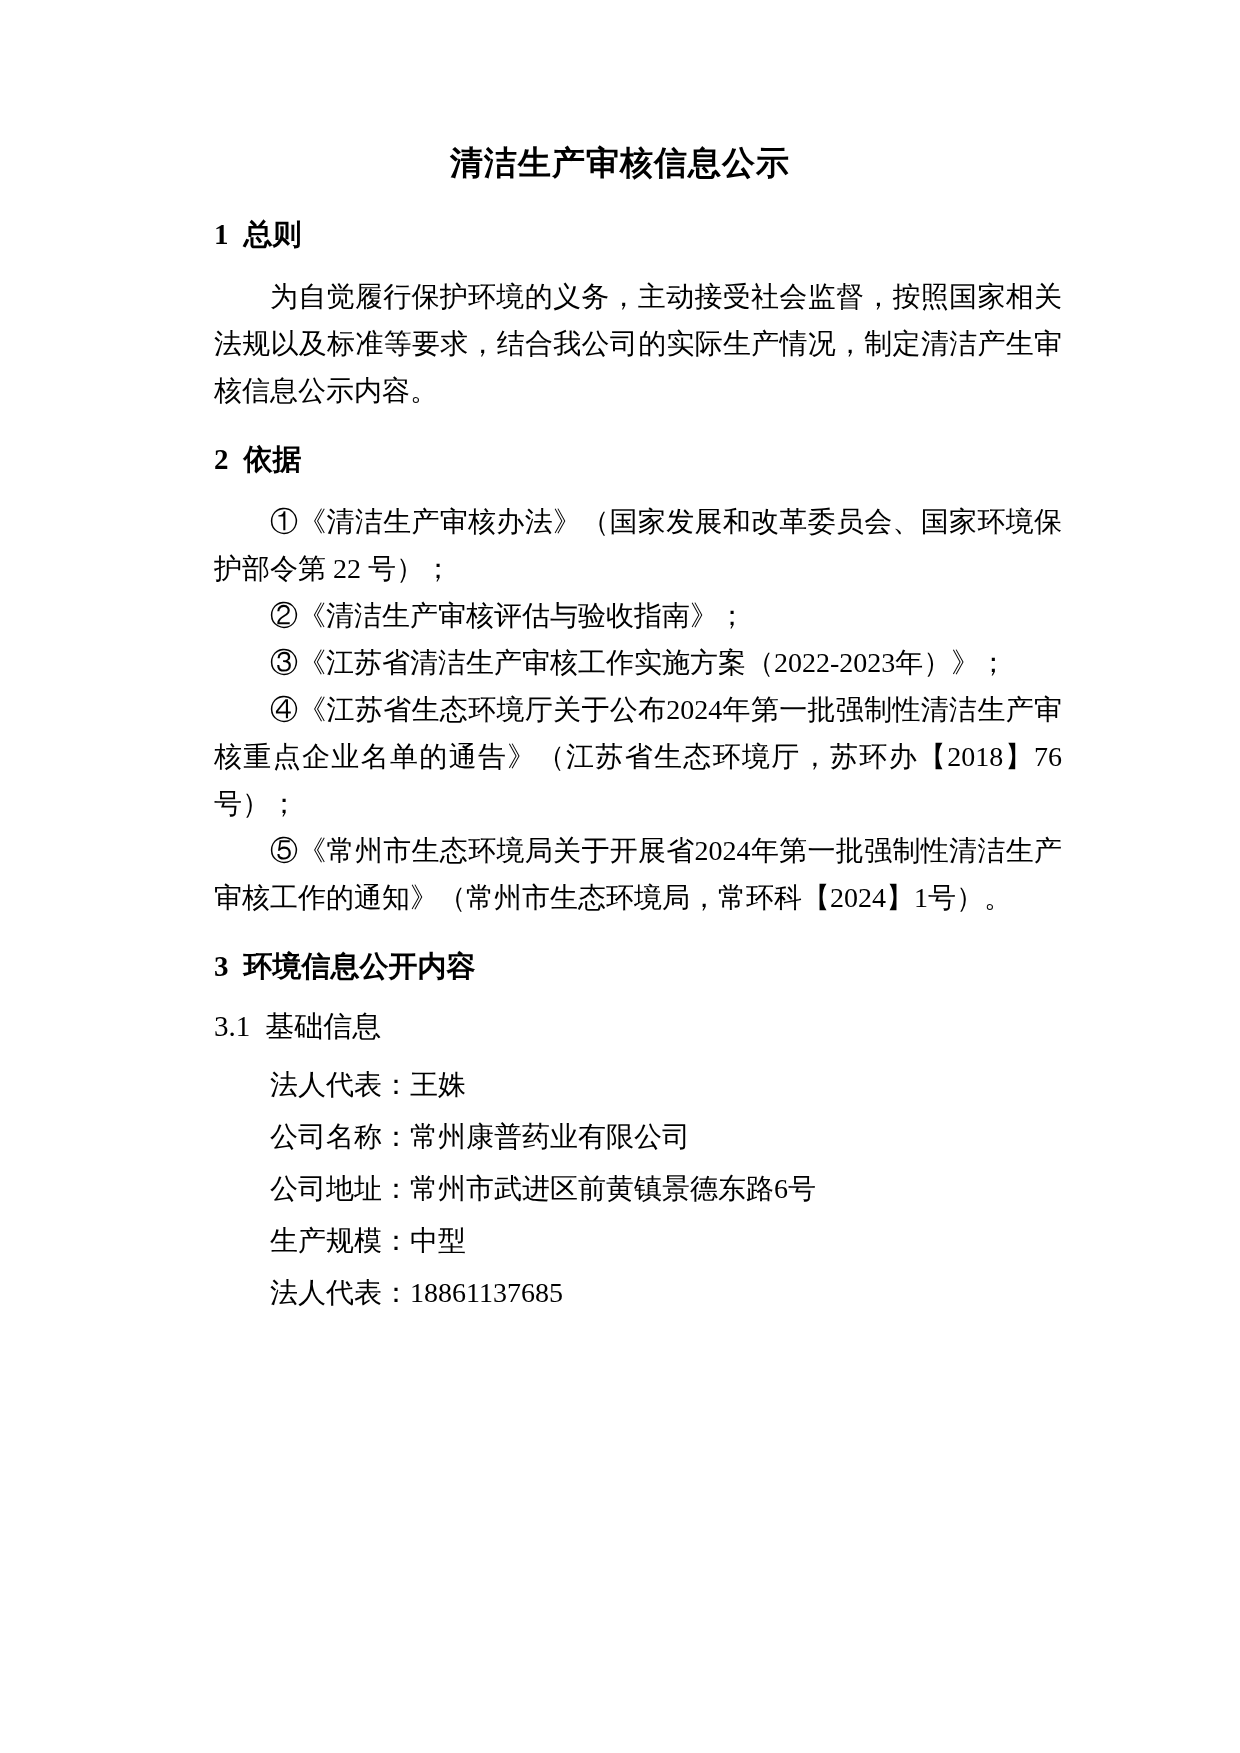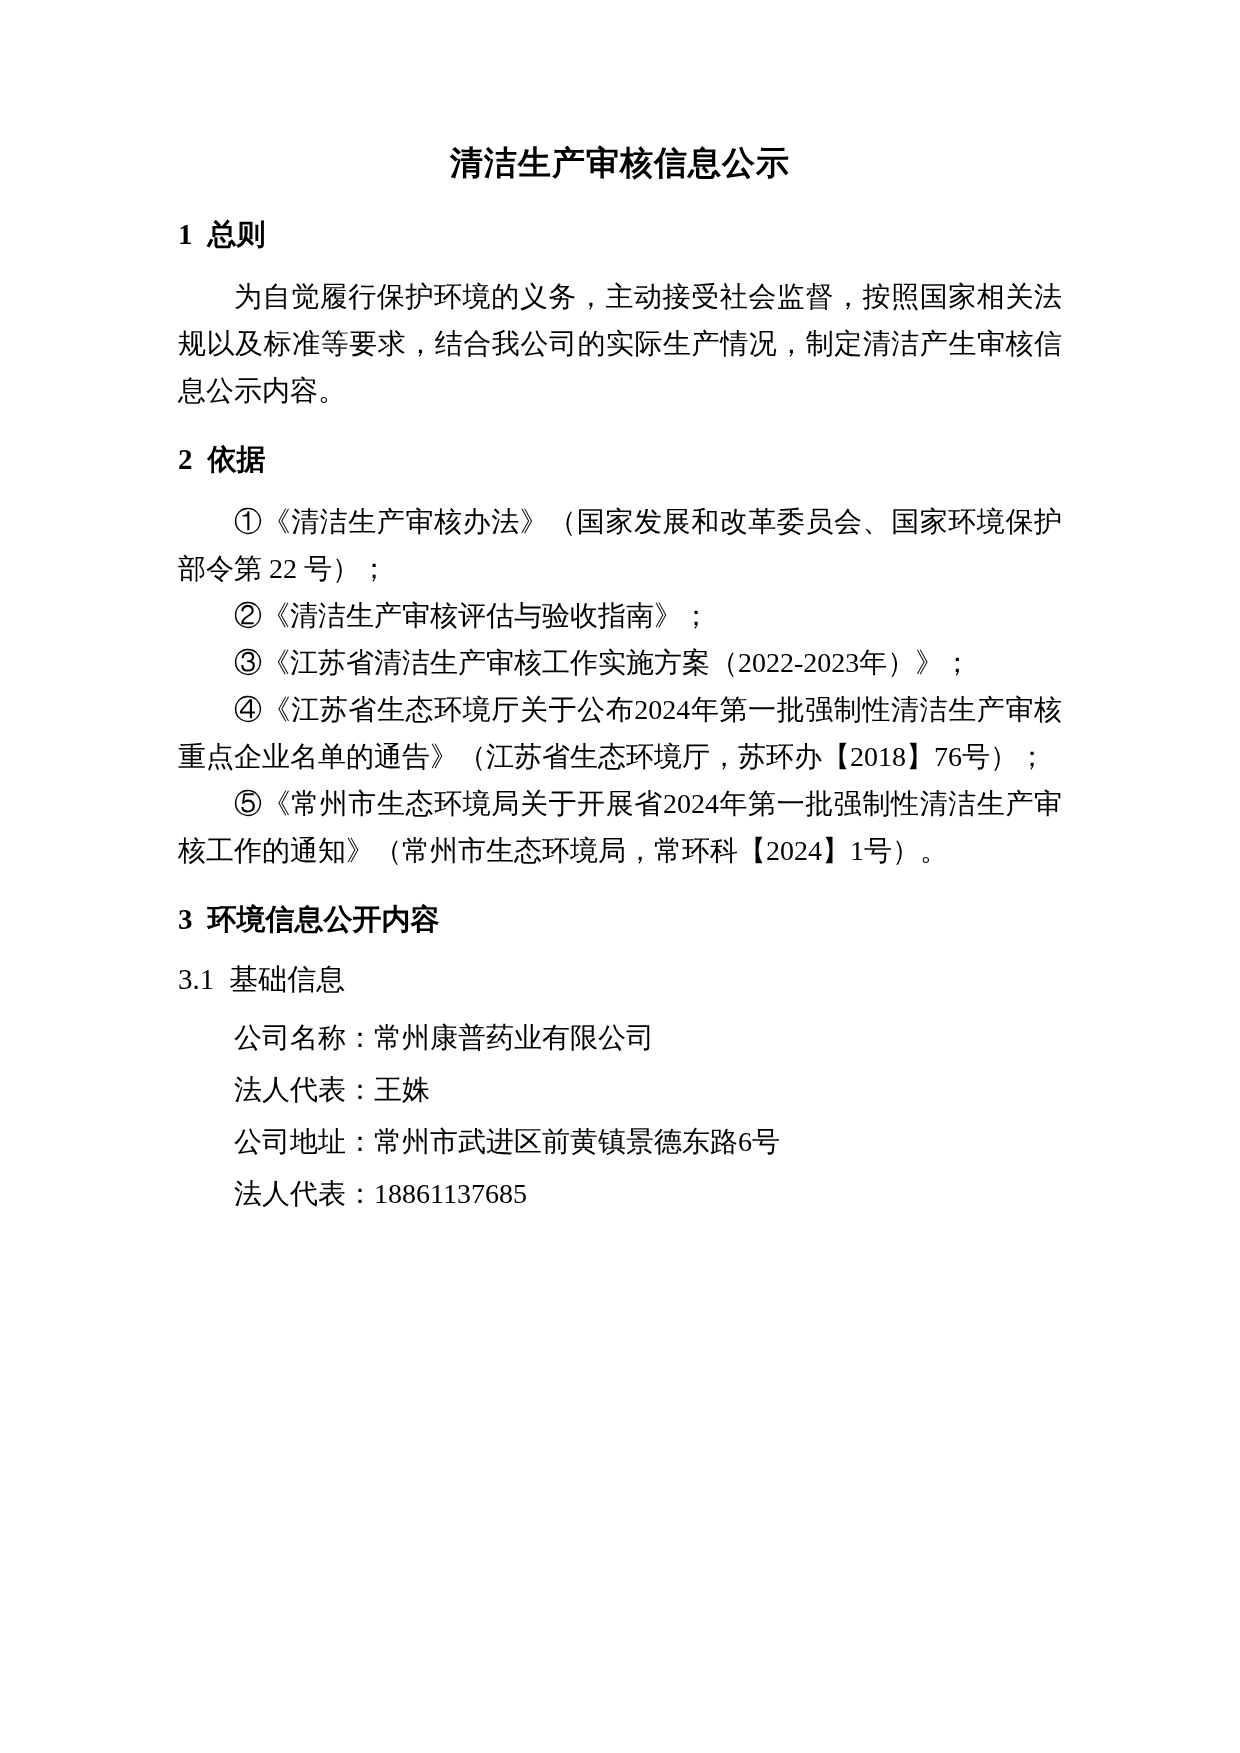--- a/index.html
+++ b/index.html
@@ -52,21 +52,21 @@
     font-size: 28px;
     line-height: 47px;
     text-align: justify;
     text-indent: 2em;
   }
   .field-line {
     font-size: 28px;
     line-height: 52px;
     padding-left: 2em;
   }
-  .section { margin-bottom: 6px; }
+  .section { margin-bottom: 6px; margin-left: 36px; }
 </style>
 </head>
 <body>
 
 <div class="page">
   <div class="content">
 
     <div class="doc-title">清洁生产审核信息公示</div>
 
     <div class="section">
@@ -89,25 +89,26 @@
 
     <div class="section">
       <div class="heading-l1">
         <span class="h-num">3</span><span>环境信息公开内容</span>
       </div>
 
       <div class="heading-l2">
         <span class="h-num">3.1</span><span>基础信息</span>
       </div>
 
+      <p class="field-line"><span>法人代表：</span><span>王姝</span></p>
+
       <p class="field-line"><span>公司名称：</span><span>常州康普药业有限公司</span></p>
-
-      <p class="field-line"><span>法人代表：</span><span>王姝</span></p>
 
       <p class="field-line"><span>公司地址：</span><span>常州市武进区前黄镇景德东路6号</span></p>
 
+      <p class="field-line"><span>生产规模：</span><span>中型</span></p>
 
 
       <p class="field-line"><span>法人代表：</span><span>18861137685</span></p>
     </div>
 
   </div>
 </div>
 
 </body></html>

